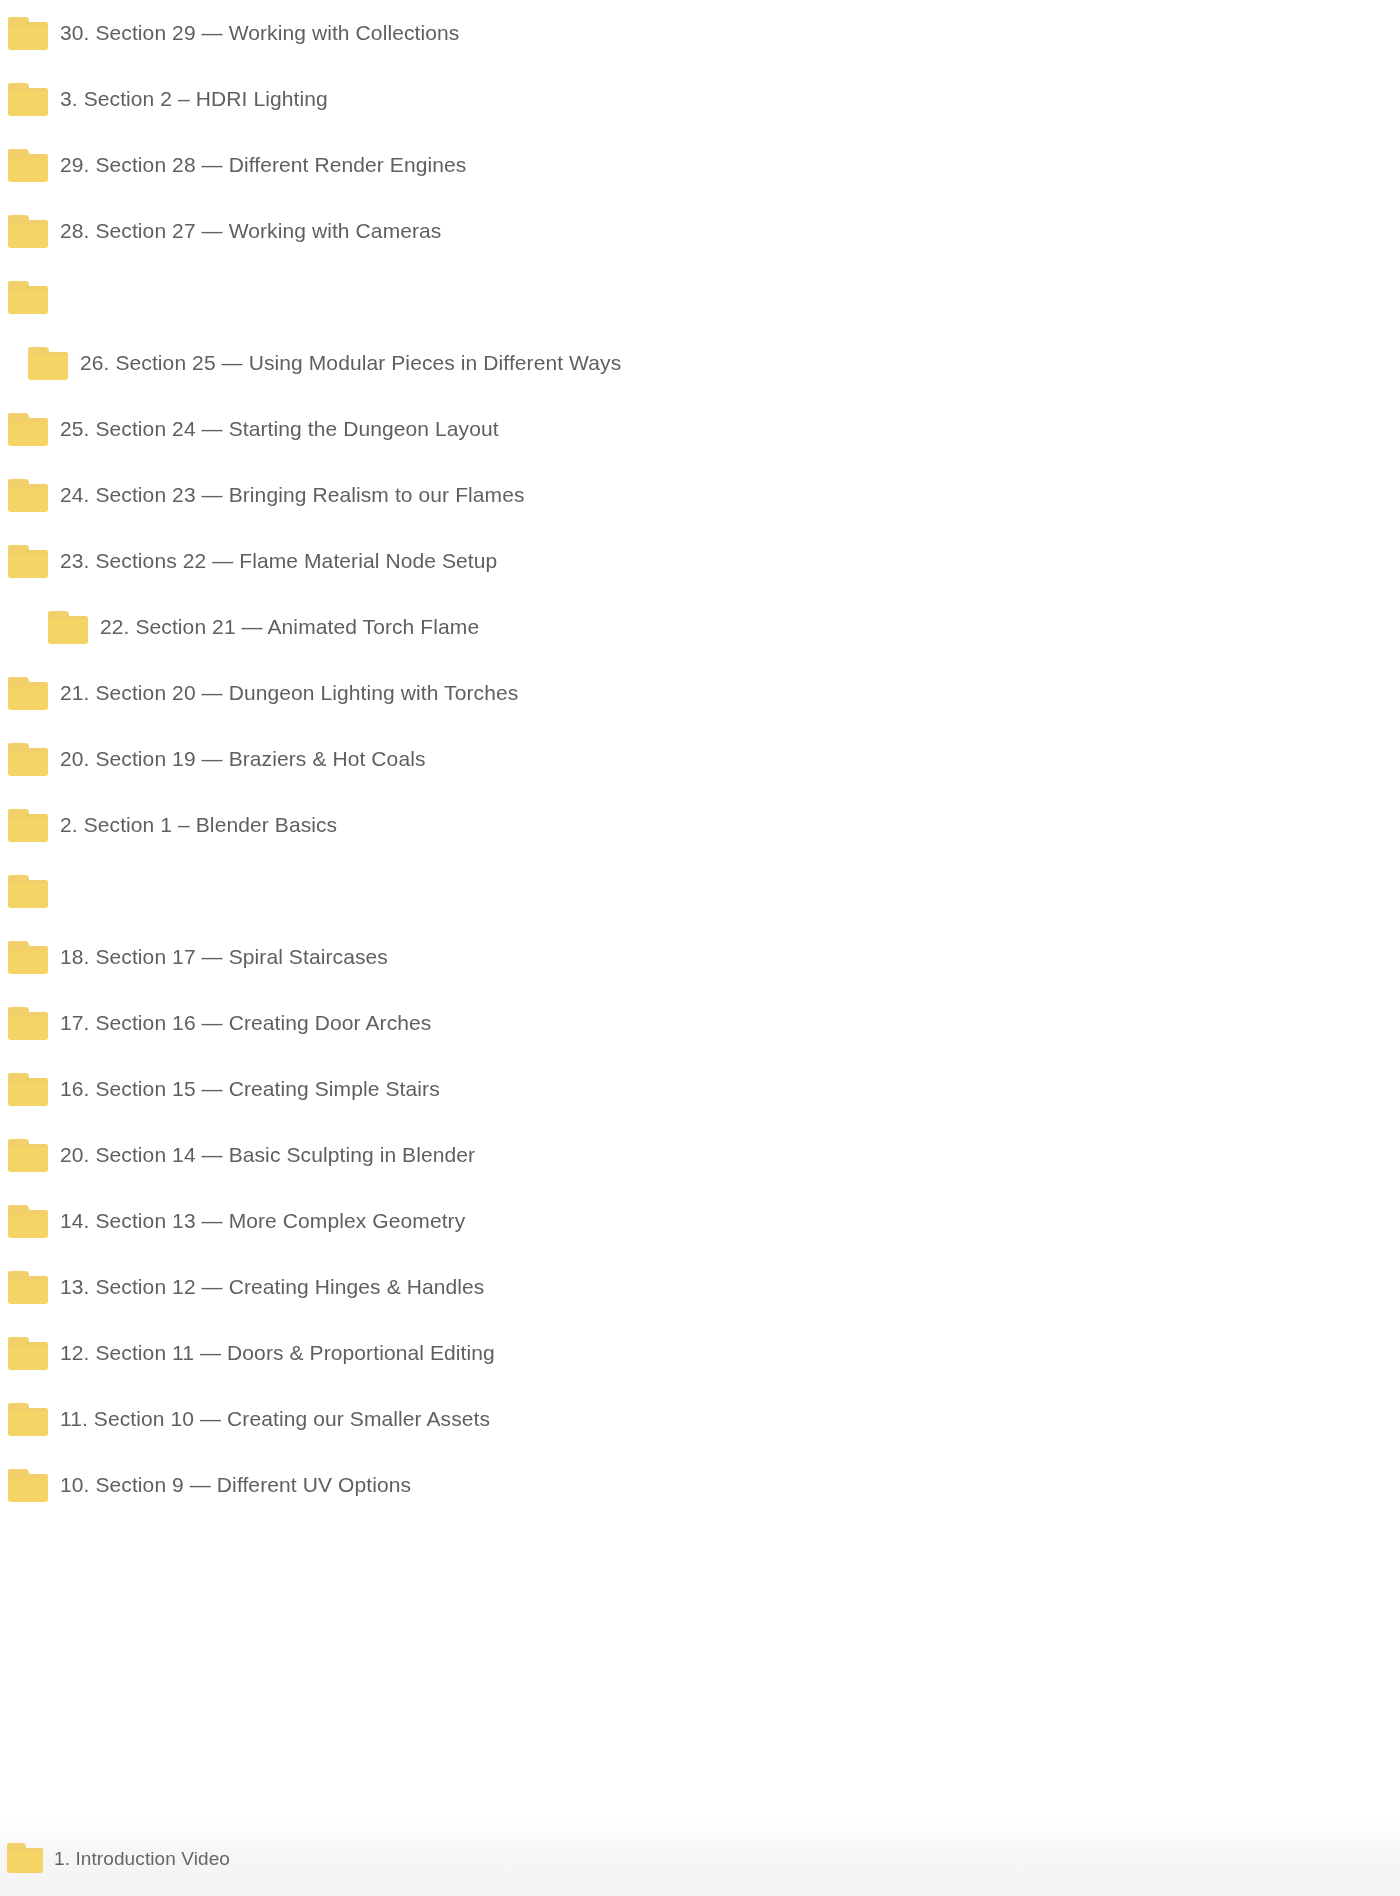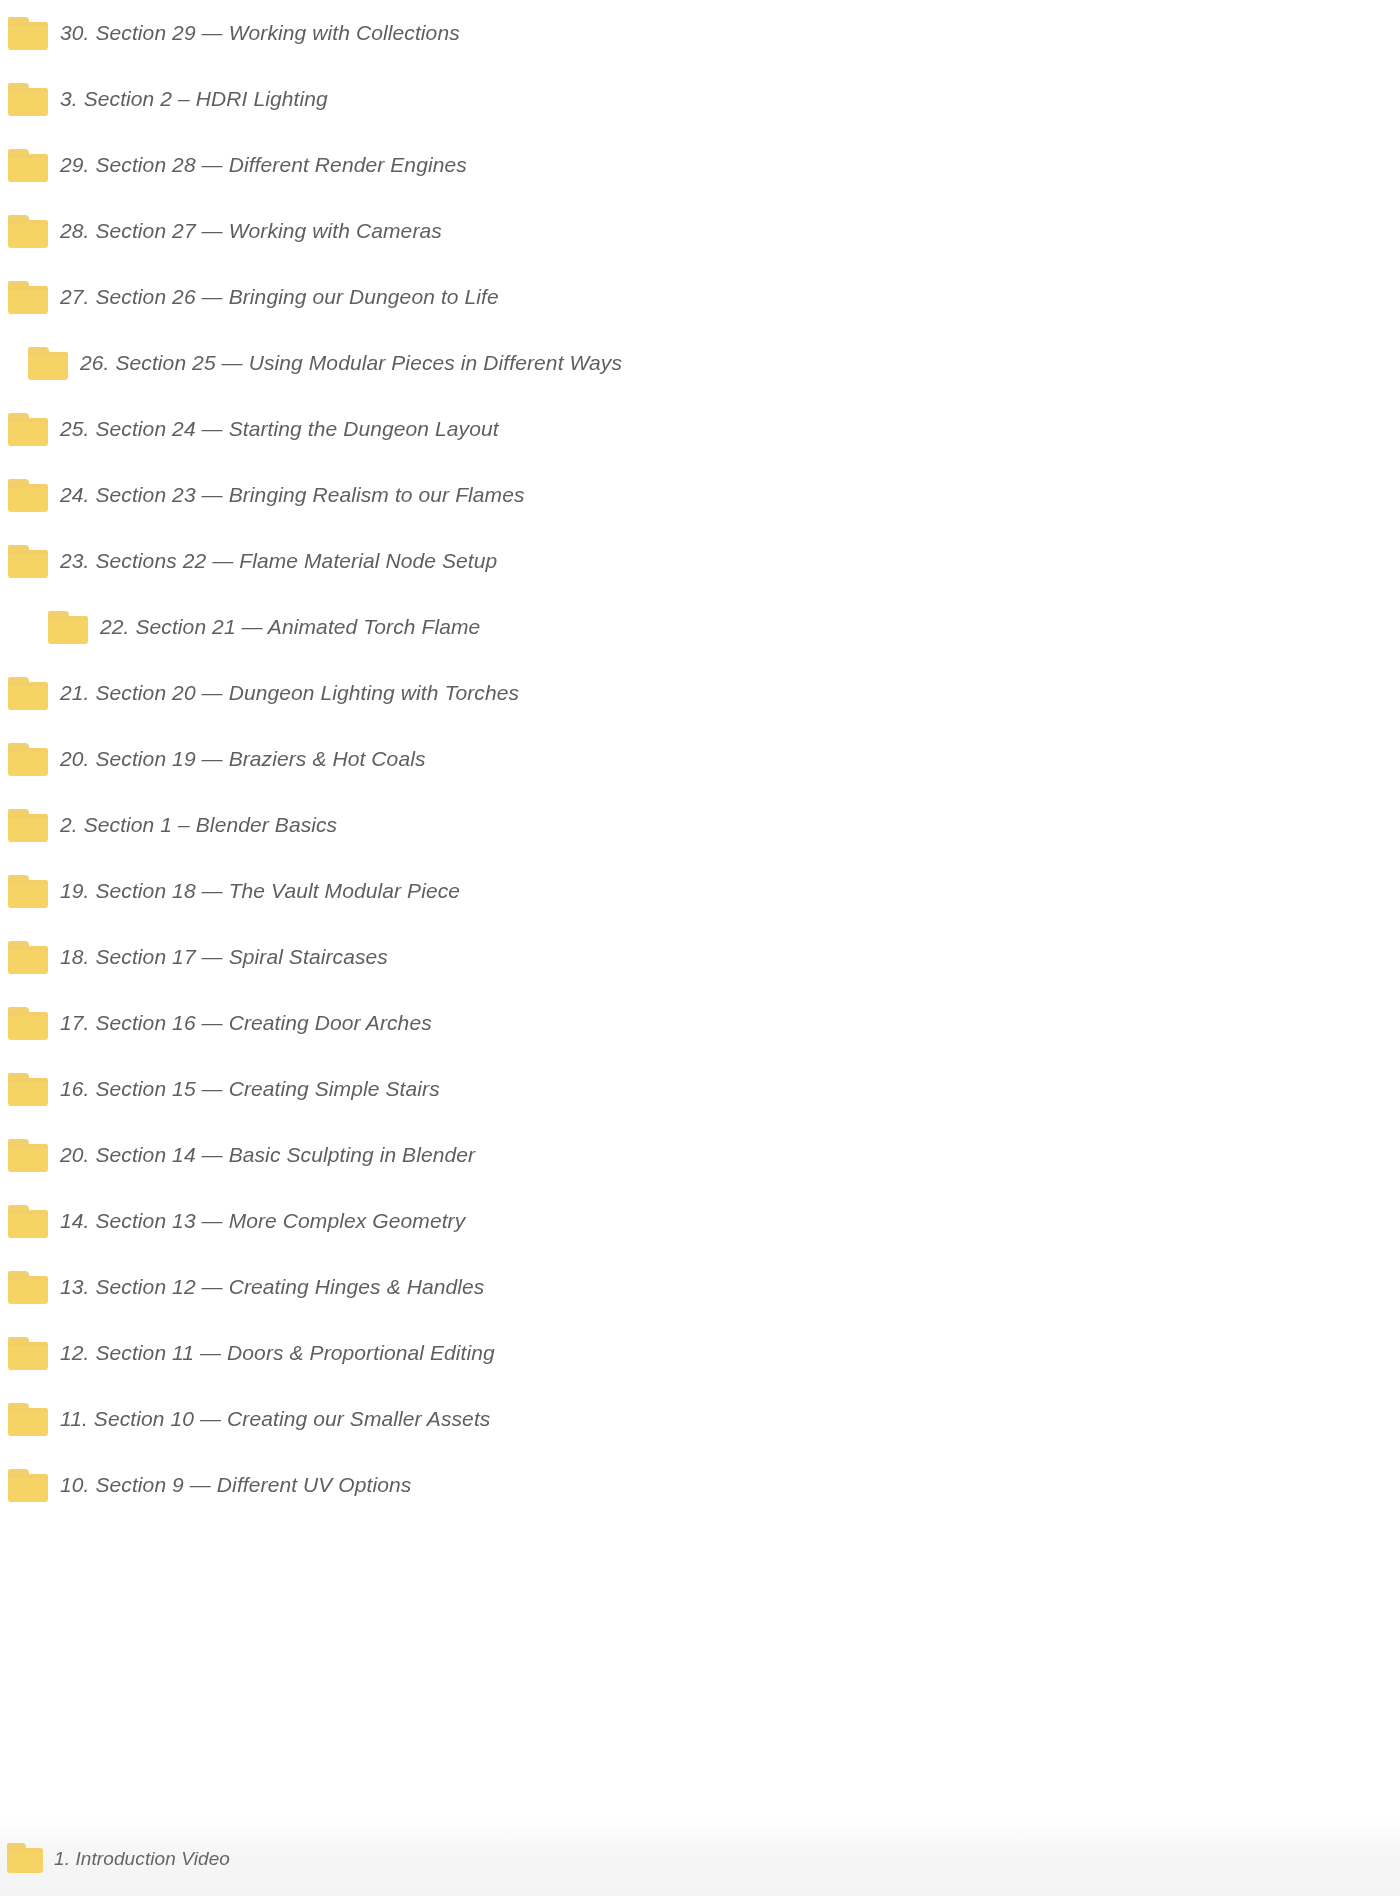--- a/index.html
+++ b/index.html
@@ -12,21 +12,20 @@
     font-family:"Liberation Sans", sans-serif;
     -webkit-font-smoothing:antialiased;
   }
 
   #file-list {
     position:relative;
     width:1400px;
     height:1896px;
     overflow:hidden;
     background:#ffffff;
-    font-style:italic;
   }
 
   
   .row {
     position:absolute;
     left:0;
     width:1400px;
     height:66px;
     display:flex;
     align-items:center;
@@ -176,21 +175,20 @@
         <span class="row-label">28. Section 27 — Working with Cameras</span>
       </div>
       <div class="row" style="top: 264px;">
         <span class="row-icon">
           <span class="folder">
             <span class="tab"></span>
             <span class="body"></span>
             <span class="lip"></span>
           </span>
         </span>
-        <span class="row-label">27. Section 26 — Bringing our Dungeon to Life</span>
       </div>
       <div class="row" style="top: 330px; padding-left: 20px;">
         <span class="row-icon">
           <span class="folder">
             <span class="tab"></span>
             <span class="body"></span>
             <span class="lip"></span>
           </span>
         </span>
         <span class="row-label">26. Section 25 — Using Modular Pieces in Different Ways</span>
@@ -266,21 +264,20 @@
         <span class="row-label">2. Section 1 – Blender Basics</span>
       </div>
       <div class="row" style="top: 858px;">
         <span class="row-icon">
           <span class="folder">
             <span class="tab"></span>
             <span class="body"></span>
             <span class="lip"></span>
           </span>
         </span>
-        <span class="row-label">19. Section 18 — The Vault Modular Piece</span>
       </div>
       <div class="row" style="top: 924px;">
         <span class="row-icon">
           <span class="folder">
             <span class="tab"></span>
             <span class="body"></span>
             <span class="lip"></span>
           </span>
         </span>
         <span class="row-label">18. Section 17 — Spiral Staircases</span>

